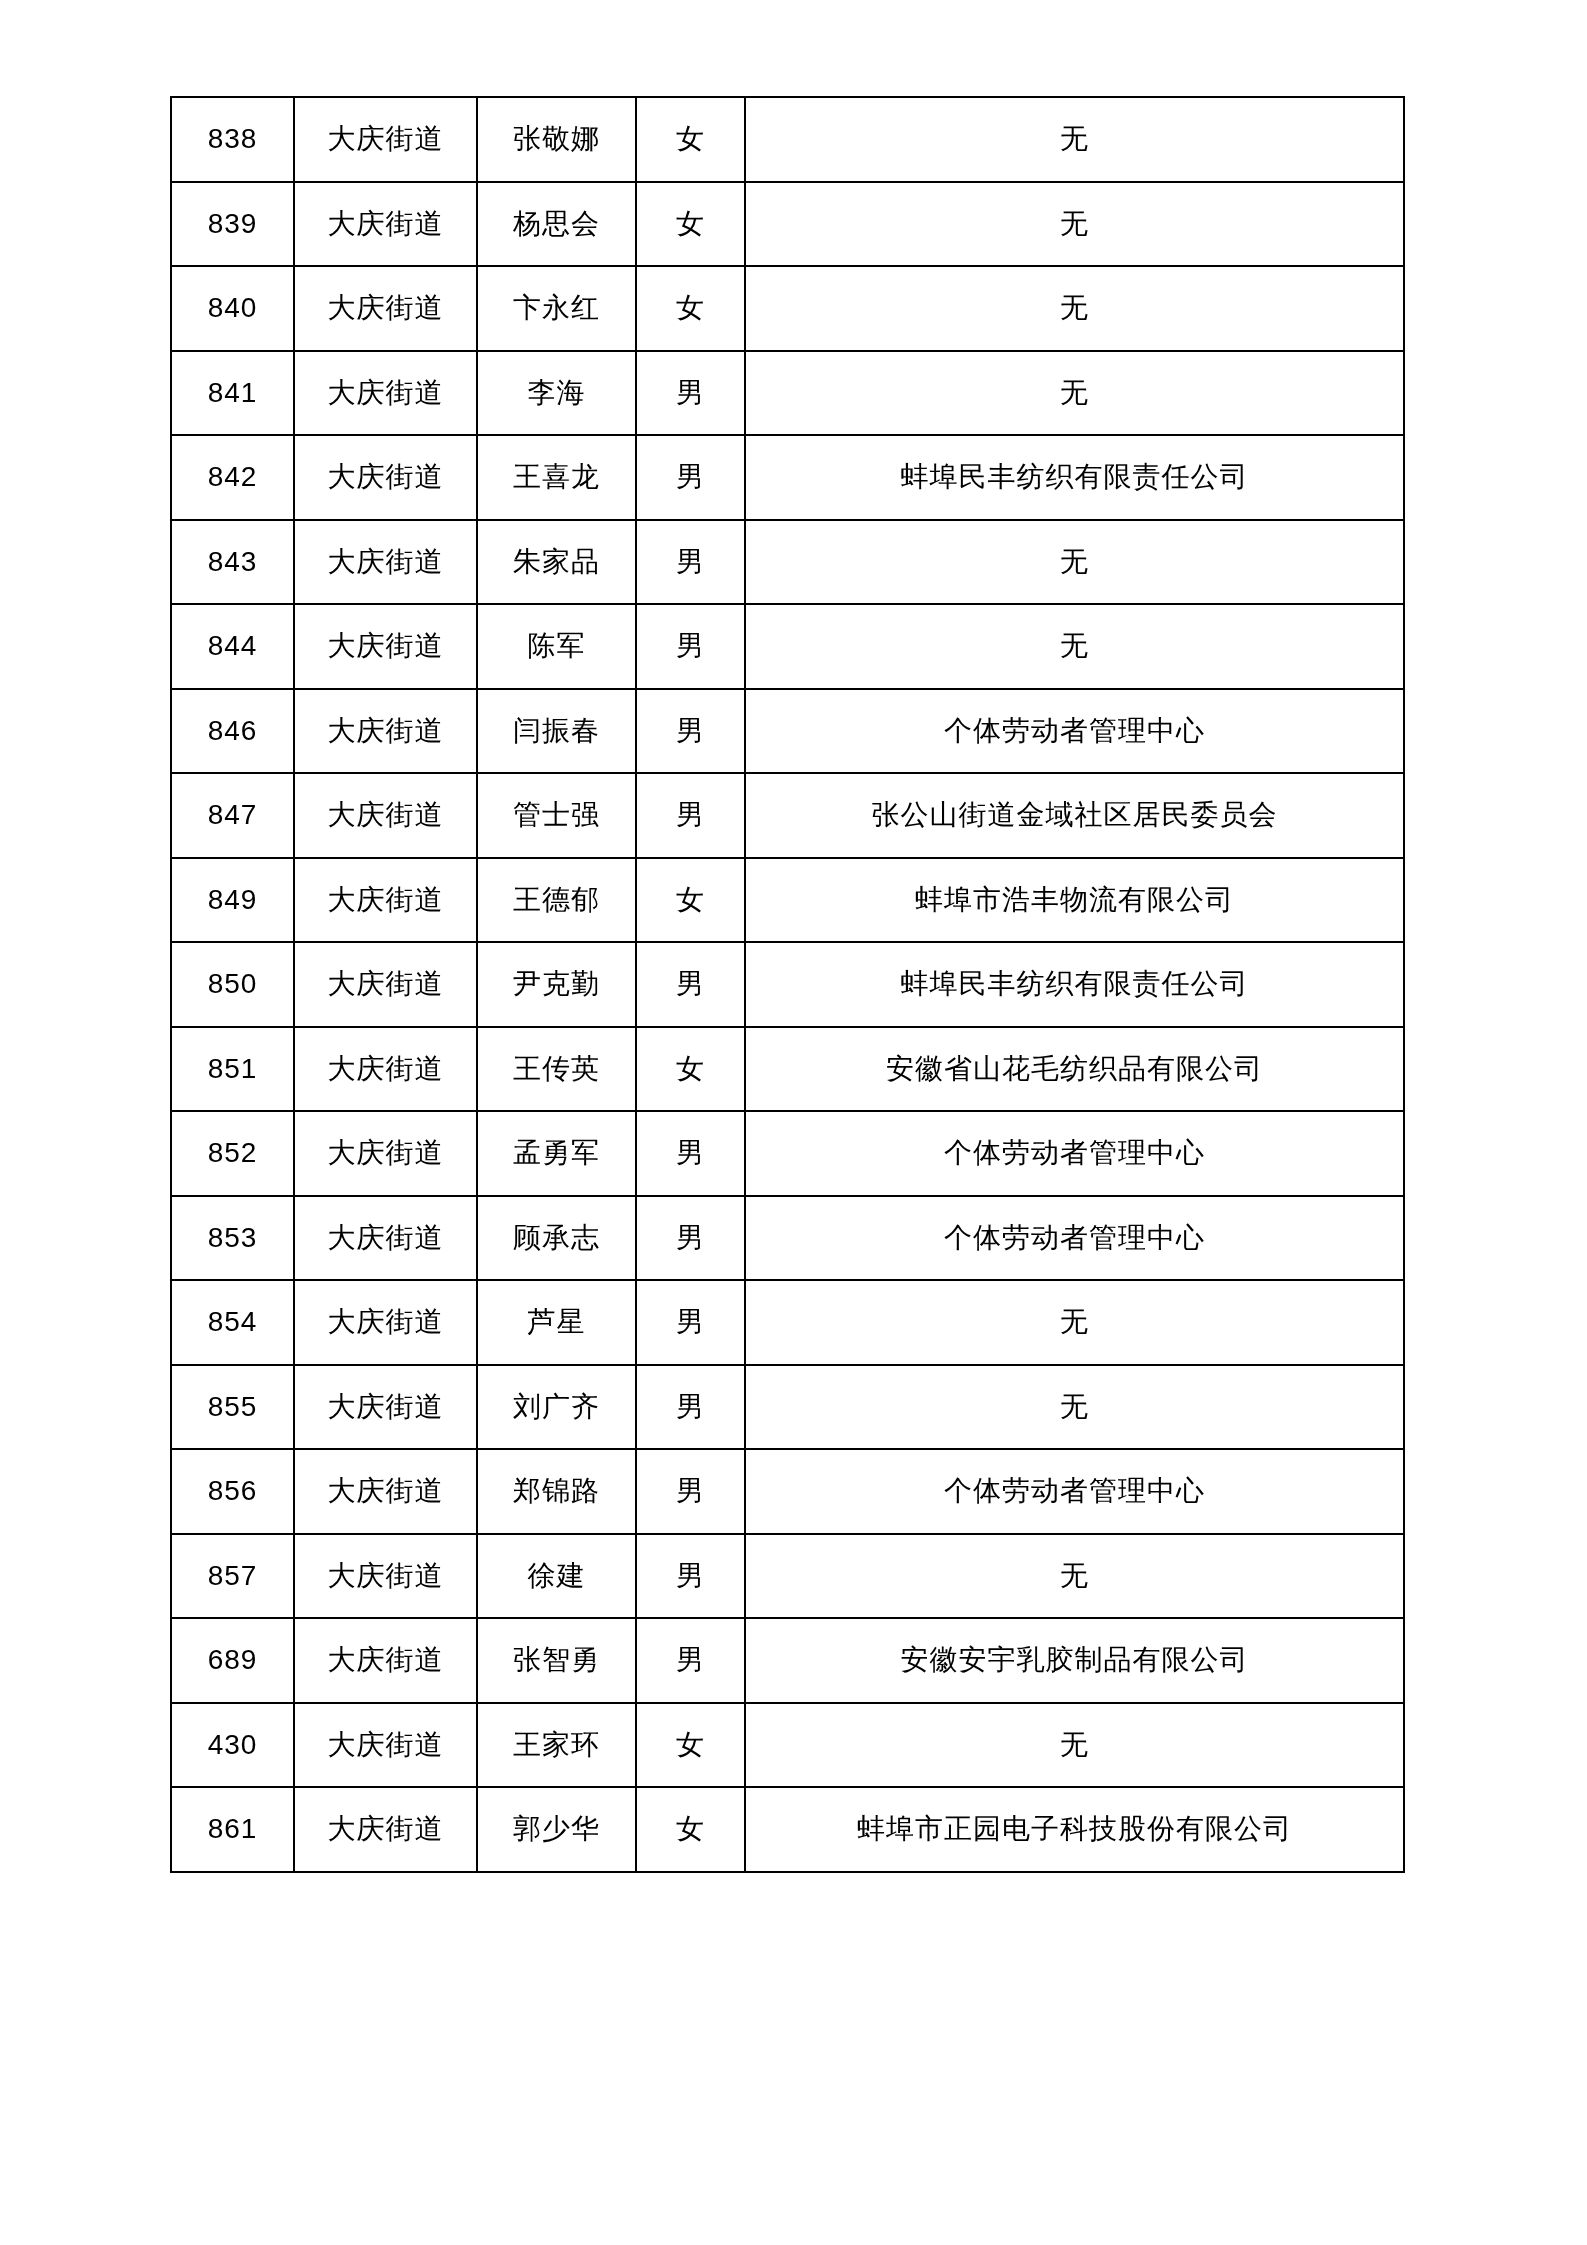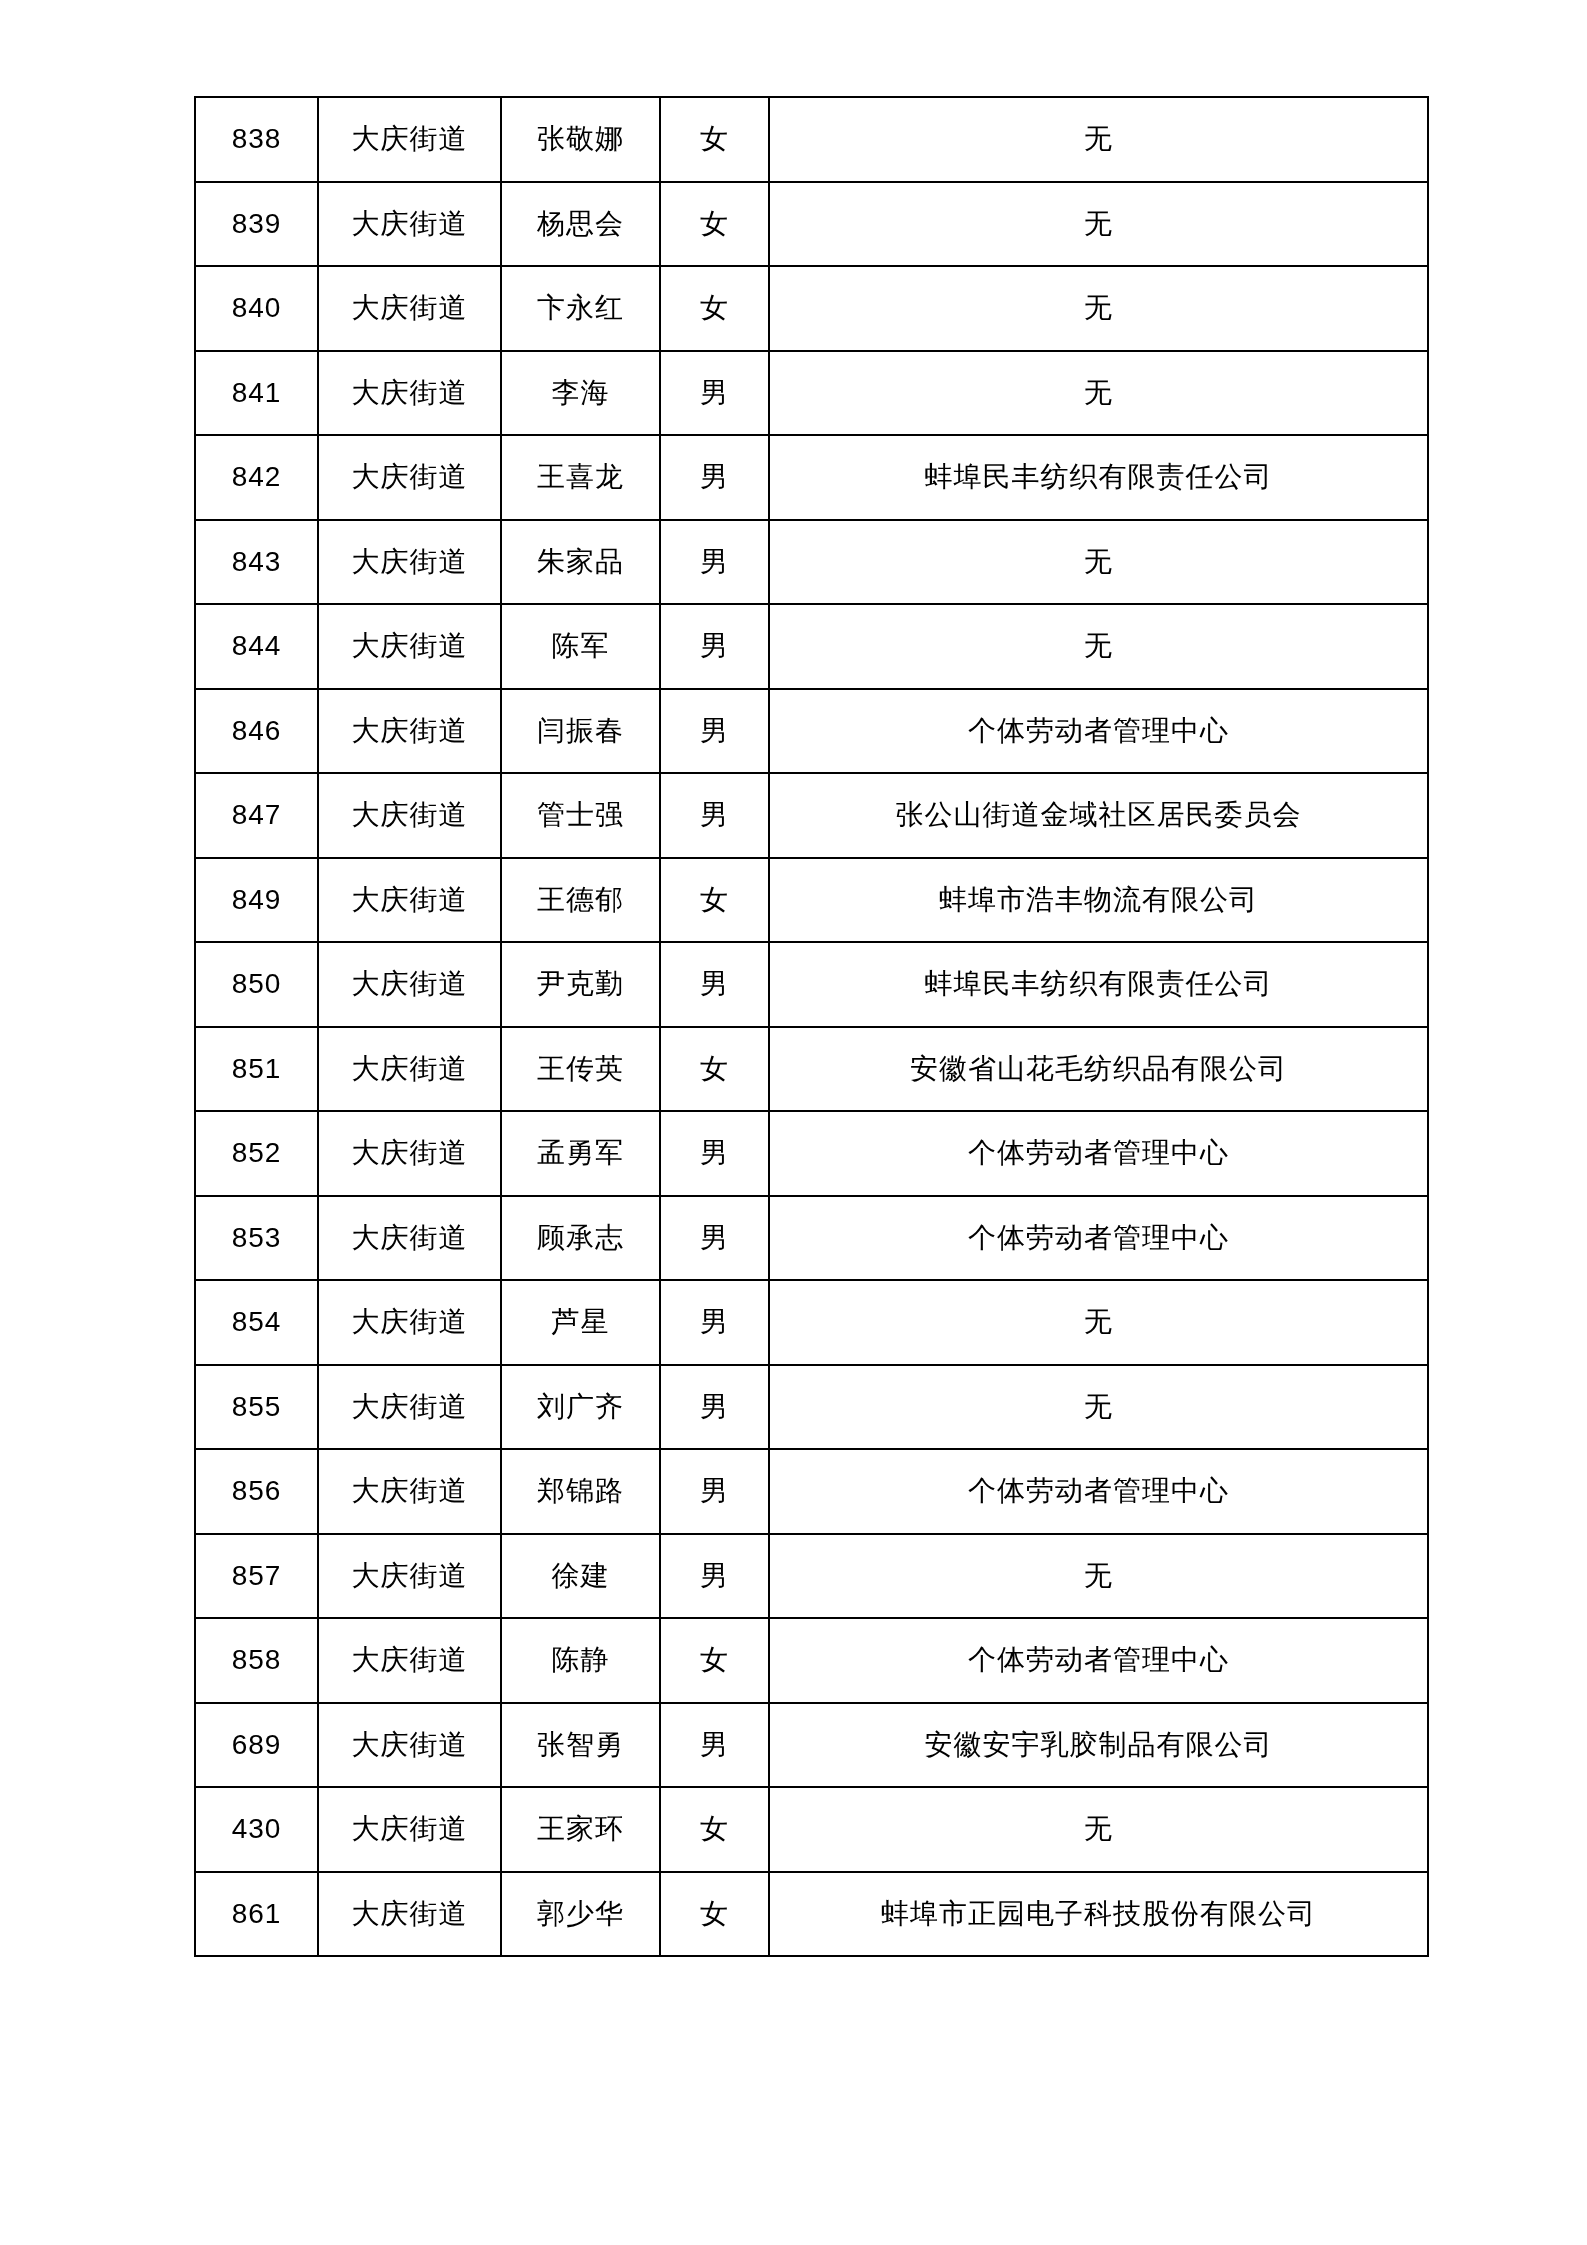--- a/index.html
+++ b/index.html
@@ -10,21 +10,21 @@
   .page {
     position: relative;
     width: 1587px;
     height: 2245px;
     background: #ffffff;
     overflow: hidden;
     font-family: "Liberation Sans", sans-serif;
   }
   table.roster {
     position: absolute;
-    left: 194px;
+    left: 170px;
     top: 96px;
     width: 1233px;
     border-collapse: collapse;
     table-layout: fixed;
   }
   table.roster td {
     border: 2px solid #000000;
     height: 82.5px;
     padding: 0;
     text-align: center;
@@ -169,27 +169,20 @@
           <td>个体劳动者管理中心</td>
         </tr>
         <tr>
           <td>857</td>
           <td>大庆街道</td>
           <td>徐建</td>
           <td>男</td>
           <td>无</td>
         </tr>
         <tr>
-          <td>858</td>
-          <td>大庆街道</td>
-          <td>陈静</td>
-          <td>女</td>
-          <td>个体劳动者管理中心</td>
-        </tr>
-        <tr>
           <td>689</td>
           <td>大庆街道</td>
           <td>张智勇</td>
           <td>男</td>
           <td>安徽安宇乳胶制品有限公司</td>
         </tr>
         <tr>
           <td>430</td>
           <td>大庆街道</td>
           <td>王家环</td>

